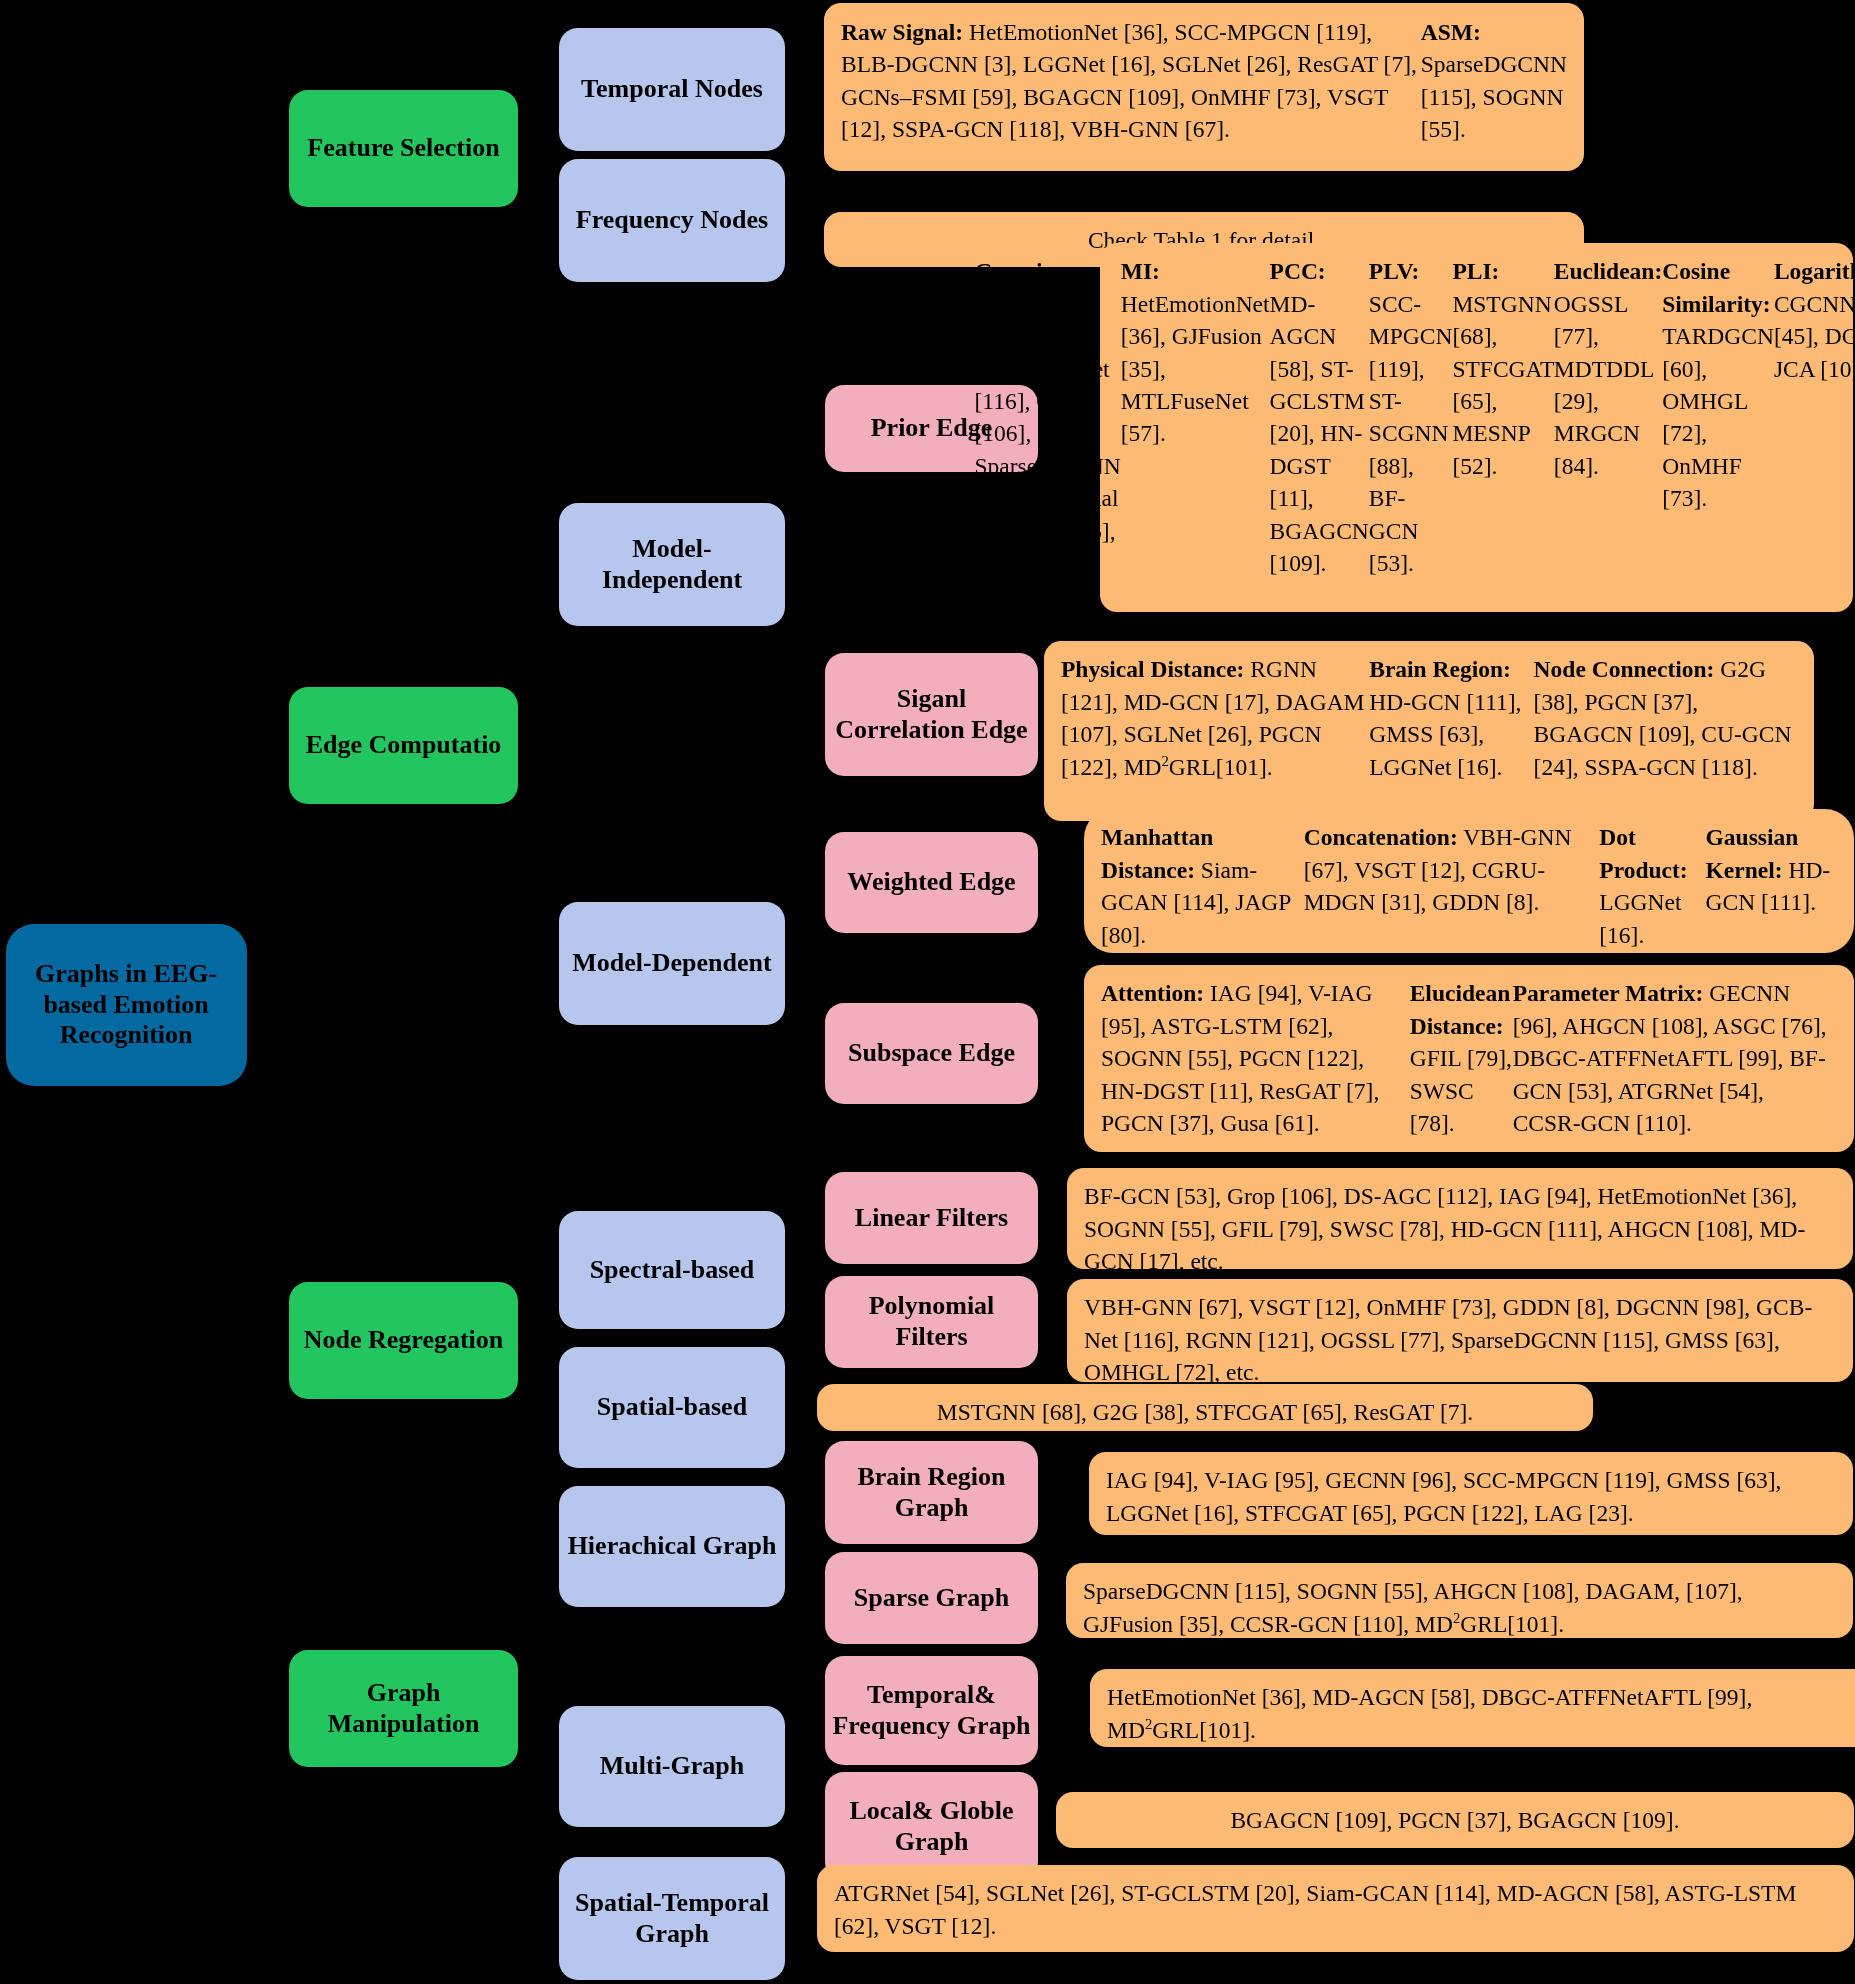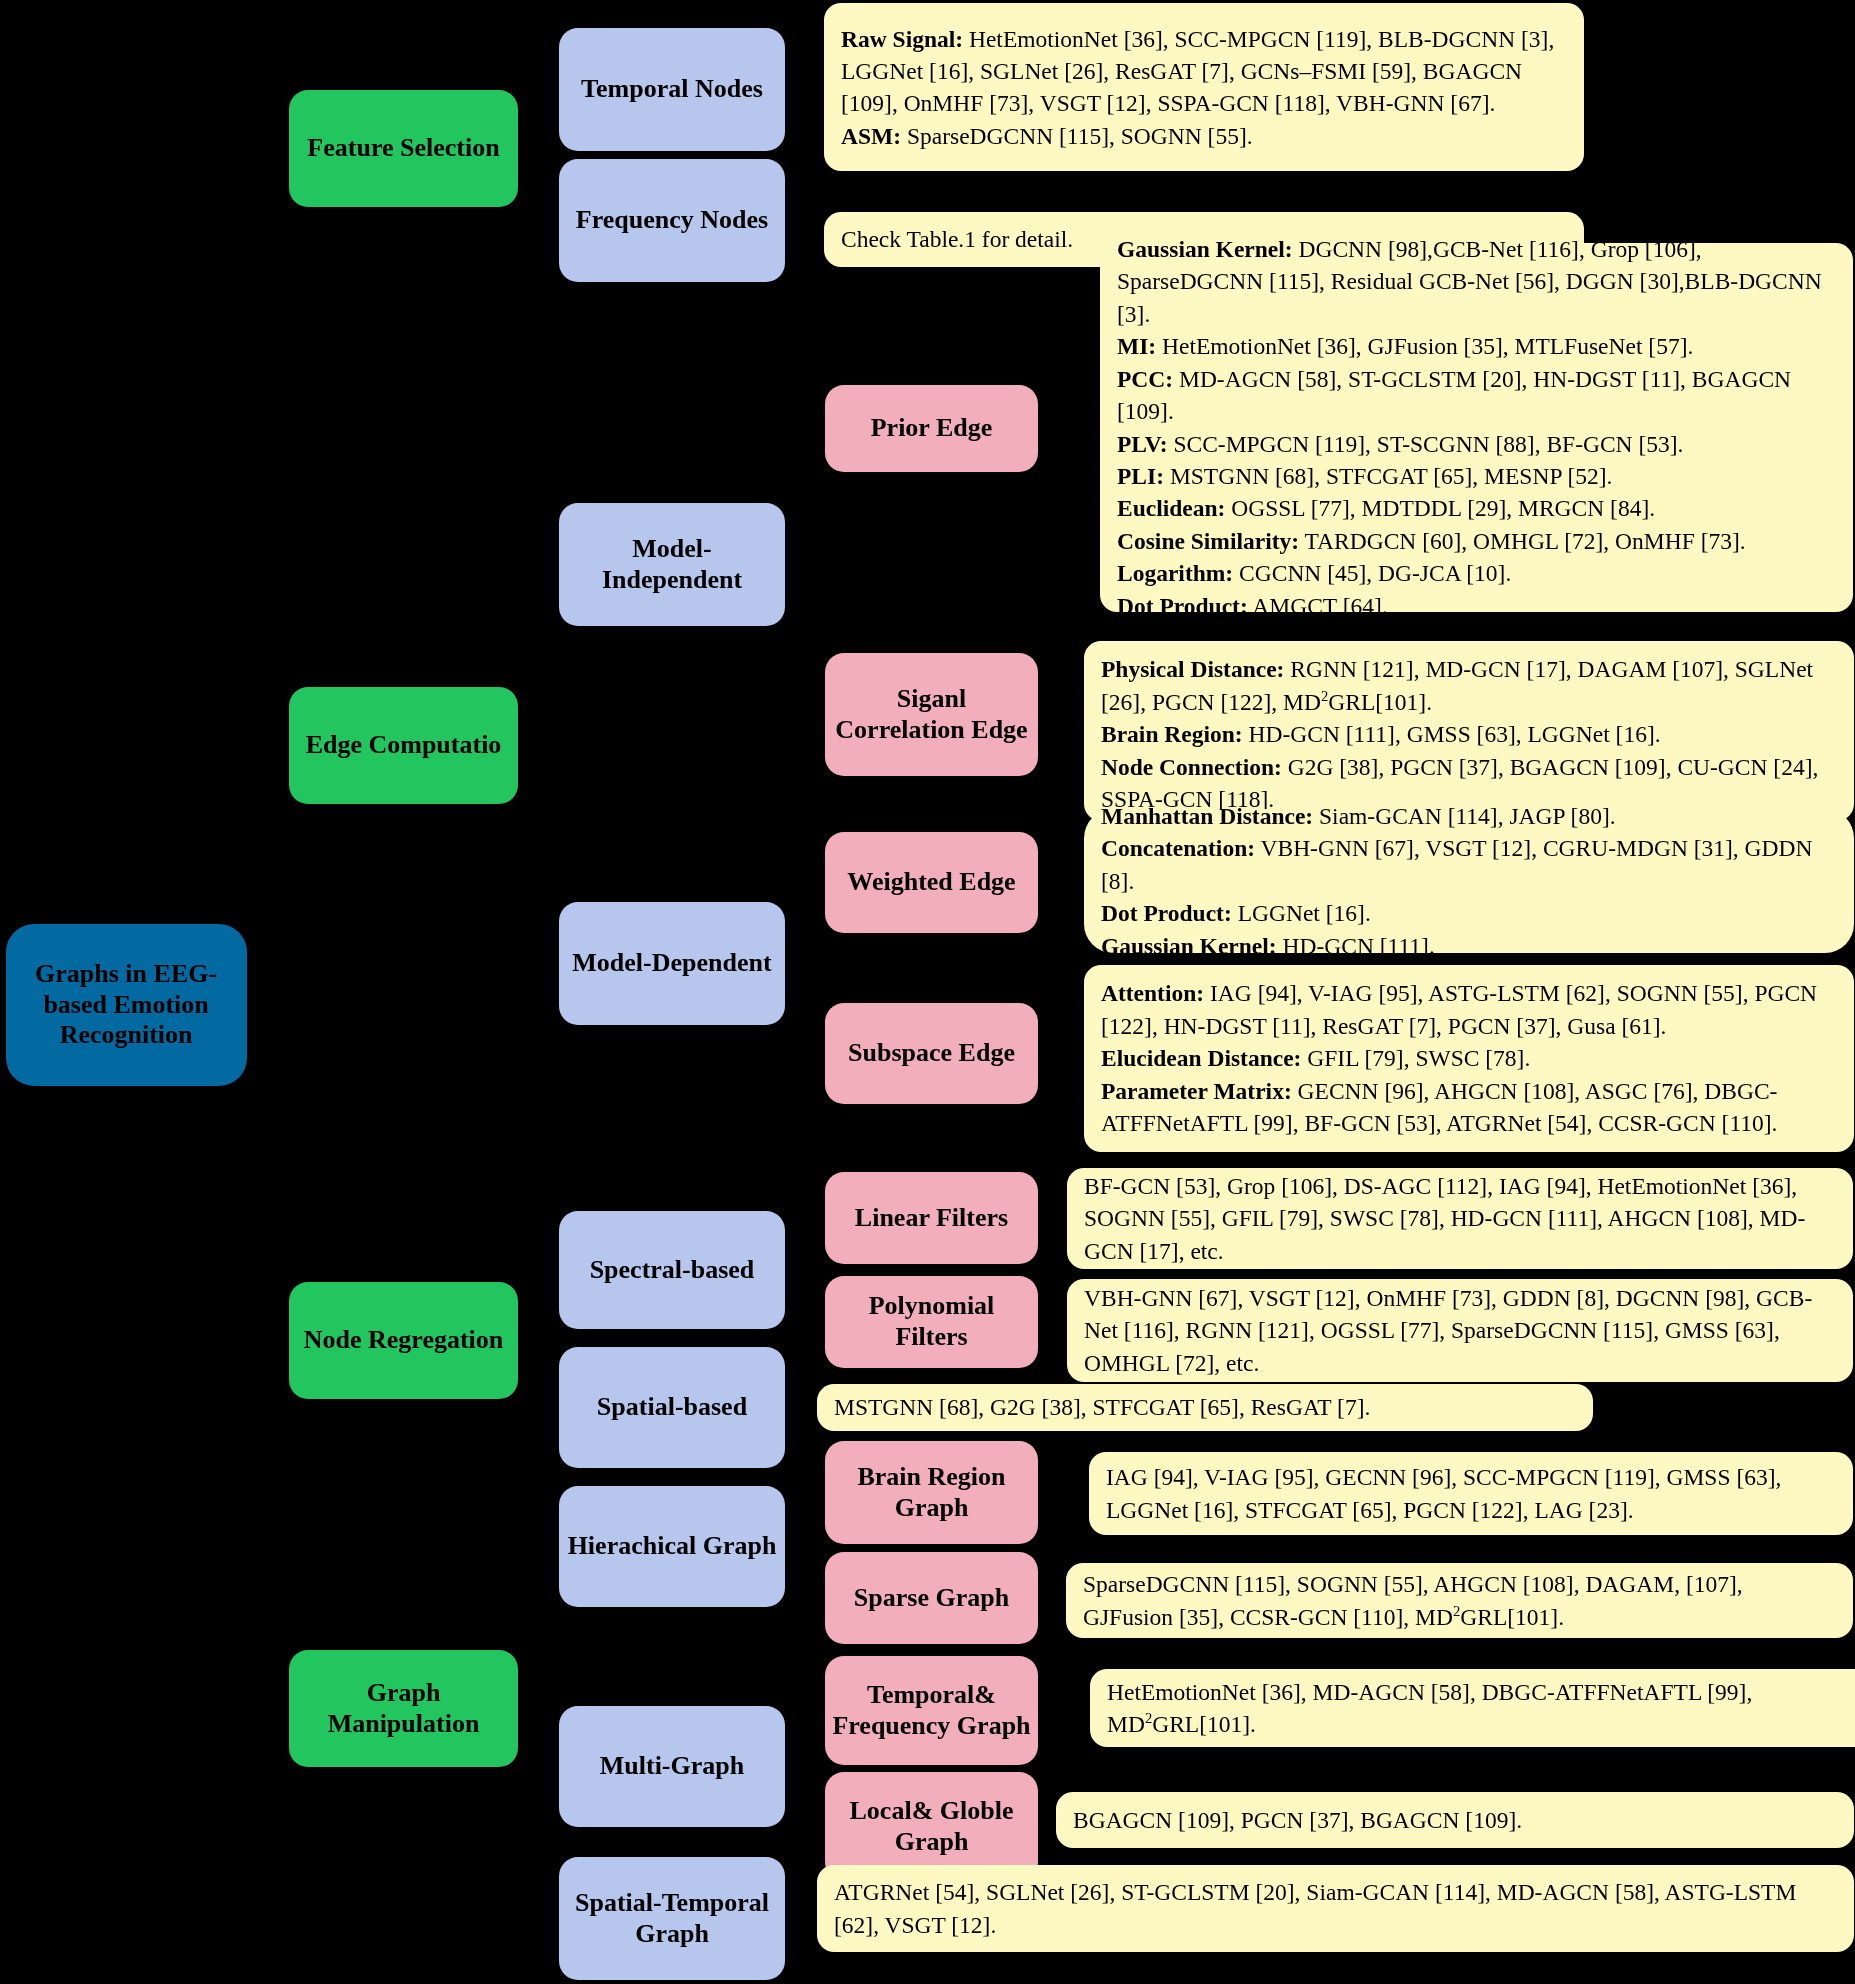--- a/index.html
+++ b/index.html
@@ -23,28 +23,28 @@
     padding:3.4px 5.6px;
   }
   .root{background:#0369a1;border-radius:28px;}
   .lvl1{background:#22c55e;}
   .lvl2{background:#b6c6ec;}
   .lvl3{background:#f2aebb;}
 
   .content{
     position:absolute;
     box-sizing:border-box;
-    background:#fef9c3;
+    background:#fdba74;
     border-radius:17px;
     color:#000;
     font-weight:normal;
     padding:12.3px 17px;
     line-height:1.38;
     display:flex;
-    flex-direction:column;
+    flex-direction:row;
     justify-content:center;
   }
   .content b{font-weight:bold;}
   .content .ln{display:block;}
   sup{font-size:0.62em;vertical-align:super;line-height:0;}
 
   
   .conn{position:absolute;background:#000;}
 </style>
 </head>
@@ -233,21 +233,21 @@
       <span class="ln"><b>MI:</b> HetEmotionNet [36], GJFusion [35], MTLFuseNet [57].</span>
       <span class="ln"><b>PCC:</b> MD-AGCN [58], ST-GCLSTM [20], HN-DGST [11], BGAGCN [109].</span>
       <span class="ln"><b>PLV:</b> SCC-MPGCN [119], ST-SCGNN [88], BF-GCN [53].</span>
       <span class="ln"><b>PLI:</b> MSTGNN [68], STFCGAT [65], MESNP [52].</span>
       <span class="ln"><b>Euclidean:</b>  OGSSL [77], MDTDDL [29], MRGCN [84].</span>
       <span class="ln"><b>Cosine Similarity:</b> TARDGCN [60], OMHGL [72], OnMHF [73].</span>
       <span class="ln"><b>Logarithm:</b> CGCNN [45], DG-JCA [10].</span>
       <span class="ln"><b>Dot Product:</b> AMGCT [64].</span>
     </div>
 
-  <div class="content" style="left:1084px;top:641px;width:770px;height:180px;font-size:23.5px;justify-content:space-between;">
+  <div class="content" style="left:1044px;top:641px;width:770px;height:180px;font-size:23.5px;justify-content:space-between;">
       <span class="ln"><b>Physical Distance:</b> RGNN [121], MD-GCN [17], DAGAM [107], SGLNet [26], PGCN [122], MD<sup>2</sup>GRL[101].</span>
       <span class="ln"><b>Brain Region:</b> HD-GCN [111], GMSS [63], LGGNet [16].</span>
       <span class="ln"><b>Node Connection:</b> G2G [38], PGCN [37], BGAGCN [109], CU-GCN [24], SSPA-GCN [118].</span>
     </div>
 
   <div class="content" style="left:1084px;top:809px;width:770px;height:144px;font-size:23.5px;border-radius:29px;">
       <span class="ln"><b>Manhattan Distance:</b> Siam-GCAN [114], JAGP [80].</span>
       <span class="ln"><b>Concatenation:</b> VBH-GNN [67], VSGT [12], CGRU-MDGN [31], GDDN [8].</span>
       <span class="ln"><b>Dot Product:</b> LGGNet [16].</span>
       <span class="ln"><b>Gaussian Kernel:</b> HD-GCN [111].</span>

